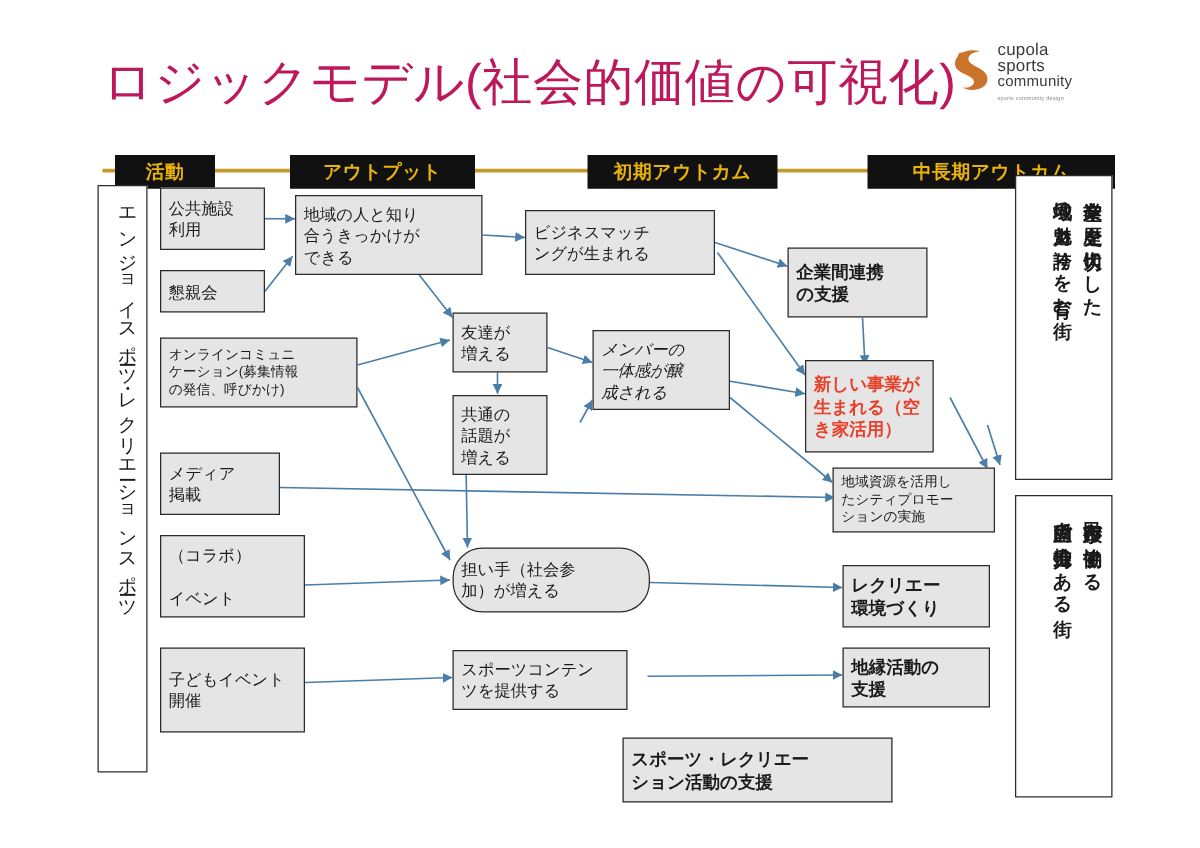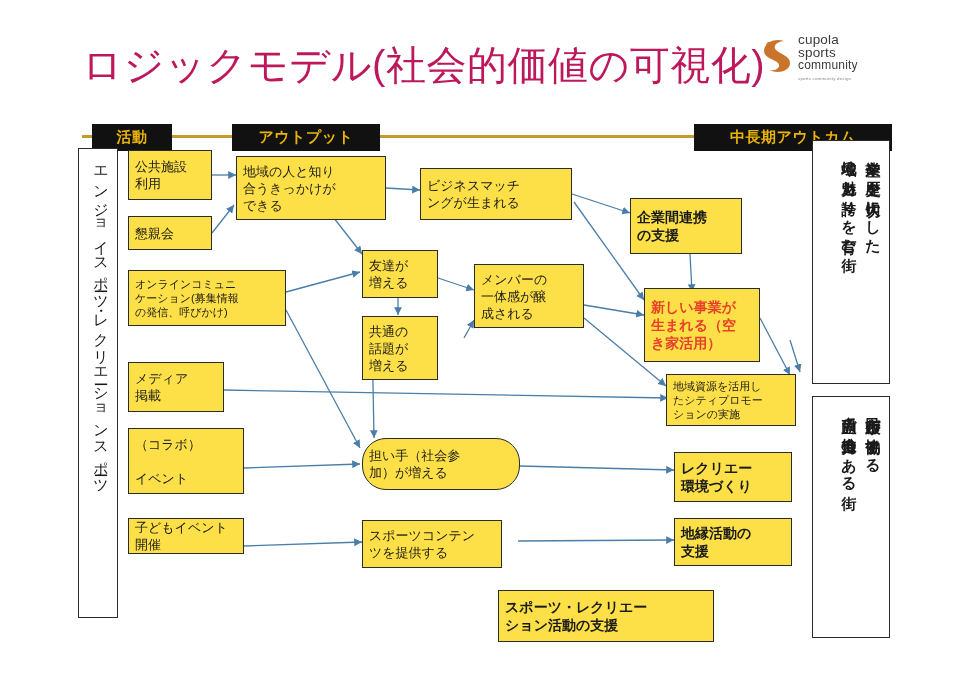--- a/index.html
+++ b/index.html
@@ -40,21 +40,21 @@
     background:#111111;color:#eab308;
     font-weight:bold;font-size:15px;
     display:flex;align-items:center;justify-content:center;
     height:27px;
     letter-spacing:.5px;
     margin-top:20px;
   }
 
   
   .node{
-    background:#fde047;
+    background:#e5e5e5;
     border:1px solid #2b2b2b;
     font-size:13px;
     line-height:17px;
     padding:5px 6px;
     display:flex;
     align-items:center;
   }
   .node.small{font-size:11px;line-height:14px;}
   .node.bold{font-weight:bold;font-size:14px;line-height:18px;}
   .node.red{color:#e8402a;font-weight:bold;font-size:14px;line-height:18px;}
@@ -96,20 +96,21 @@
       <div class="l2">sports</div>
       <div class="l3">community</div>
       <div class="l4">sports community design</div>
     </div>
   </div>
 
   <div class="abs band-line"></div>
 
   <div class="abs band-label" style="left:92px;top:104px;width:80px;">活動</div>
   <div class="abs band-label" style="left:232px;top:104px;width:148px;">アウトプット</div>
+  <div class="abs band-label" style="left:470px;top:104px;width:152px;">初期アウトカム</div>
   <div class="abs band-label" style="left:694px;top:104px;width:198px;">中長期アウトカム</div>
 
   <svg class="edges">
     <defs>
       <marker id="ah" markerWidth="7" markerHeight="7" refX="6" refY="3" orient="auto">
         <path d="M0,0 L6,3 L0,6 z" fill="#4a7ea8"></path>
       </marker>
     </defs>
     <g stroke="#4a7ea8" stroke-width="1.3" fill="none" marker-end="url(#ah)">
 
@@ -177,21 +178,21 @@
     </div>
   <div class="abs node" style="left:128px;top:362px;width:96px;height:50px;">
       <span class="txt">メディア
 掲載</span>
     </div>
   <div class="abs node" style="left:128px;top:428px;width:116px;height:66px;">
       <span class="txt">（コラボ）
 
 イベント</span>
     </div>
-  <div class="abs node" style="left:128px;top:518px;width:116px;height:36px;">
+  <div class="abs node" style="left:128px;top:518px;width:116px;height:68px;">
       <span class="txt">子どもイベント
 開催</span>
     </div>
 
   <div class="abs node" style="left:236px;top:156px;width:150px;height:64px;">
       <span class="txt">地域の人と知り
 合うきっかけが
 できる</span>
     </div>
   <div class="abs node" style="left:362px;top:250px;width:76px;height:48px;">
@@ -209,31 +210,31 @@
     </div>
   <div class="abs node" style="left:362px;top:520px;width:140px;height:48px;justify-content:center;">
       <span class="txt">スポーツコンテン
 ツを提供する</span>
     </div>
 
   <div class="abs node" style="left:420px;top:168px;width:152px;height:52px;">
       <span class="txt">ビジネスマッチ
 ングが生まれる</span>
     </div>
-  <div class="abs node" style="left:474px;top:264px;width:110px;height:64px;">
+  <div class="abs node" style="left:474px;top:264px;width:110px;height:64px;font-style:italic;">
       <span class="txt">メンバーの
 一体感が醸
 成される</span>
     </div>
 
   <div class="abs node bold" style="left:630px;top:198px;width:112px;height:56px;">
       <span class="txt">企業間連携
 の支援</span>
     </div>
-  <div class="abs node red" style="left:644px;top:288px;width:116px;height:74px;">
+  <div class="abs node red" style="left:644px;top:288px;width:103px;height:74px;">
       <span class="txt">新しい事業が
 生まれる（空
 き家活用）</span>
     </div>
   <div class="abs node small" style="left:666px;top:374px;width:130px;height:52px;">
       <span class="txt">地域資源を活用し
 たシティプロモー
 ションの実施</span>
     </div>
   <div class="abs node bold" style="left:674px;top:452px;width:118px;height:50px;">

